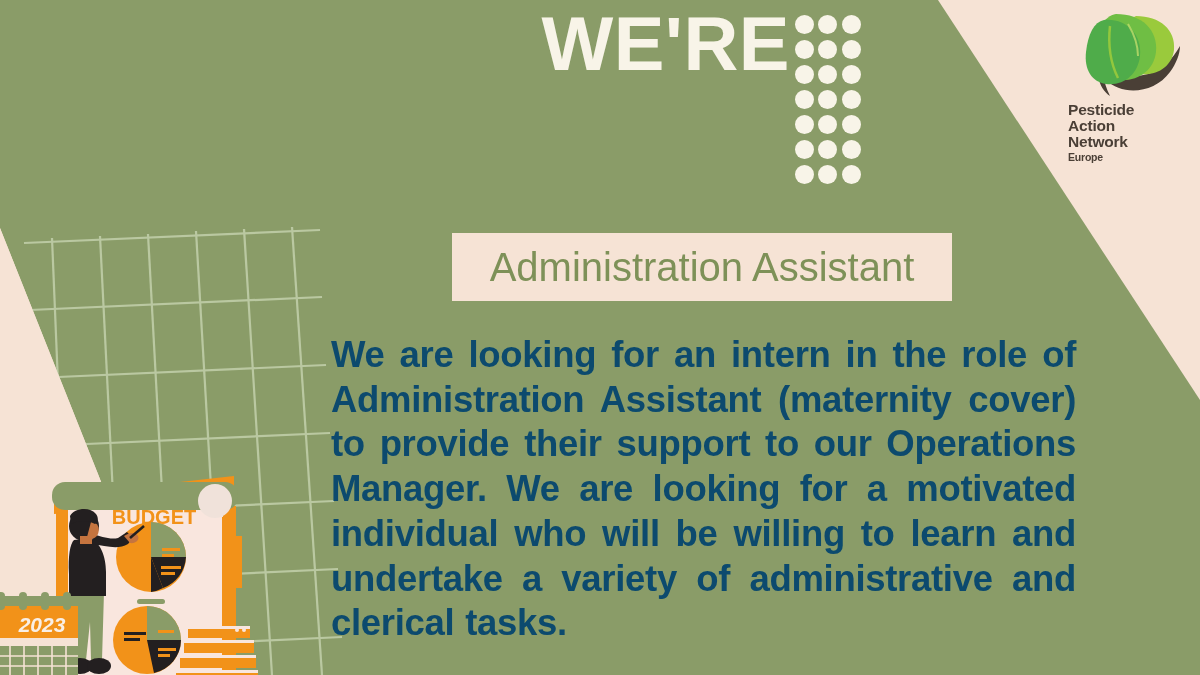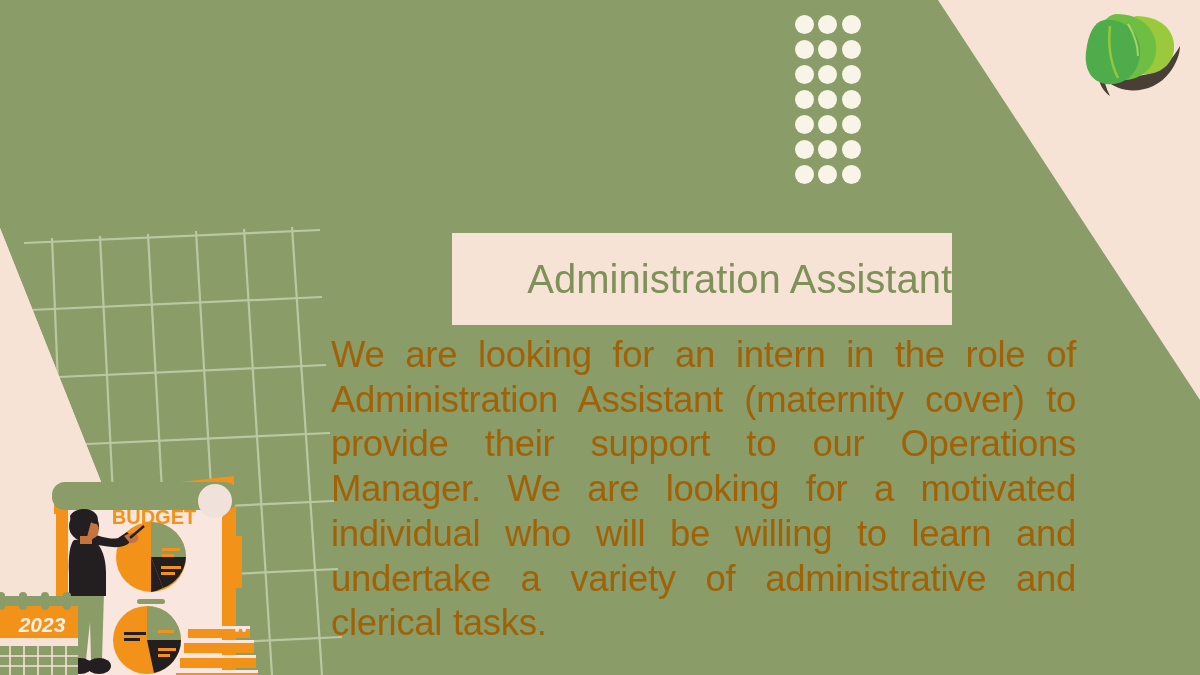--- a/index.html
+++ b/index.html
@@ -50,38 +50,38 @@
   .logo-mark { position:absolute; left:14px; top:0px; width:108px; height:92px; }
   .logo-text {
     position:absolute; left:6px; top:92px; width:120px;
     color:#4A3F36; font-weight:700; line-height:1.02;
     font-size:15.5px; letter-spacing:-0.2px;
   }
   .logo-text .eu { display:block; font-size:10.5px; margin-top:3px; font-weight:700;}
 
   
   .subtitle-band {
-    position:absolute; left:452px; top:233px; width:500px; height:92px;
+    position:absolute; left:452px; top:233px; width:500px; height:68px;
     background:#F6E3D5; z-index:6;
-    display:flex; align-items:center; justify-content:flex-end;
+    display:flex; align-items:center; justify-content:center;
   }
   .subtitle-band span {
     color:#7E9158; font-size:40px; font-weight:400; letter-spacing:0px;
     white-space:nowrap;
   }
 
   
   .body-text {
     position:absolute; left:331px; top:333px; width:745px; z-index:6;
-    color:#a16207;
+    color:#0c4a6e;
     font-size:36.5px;
     line-height:1.225;
     text-align:justify;
     text-align-last:left;
-    font-weight:400;
+    font-weight:700;
     letter-spacing:-0.3px;
     word-spacing:1px;
   }
 
   
   .illus { position:absolute; left:-6px; top:444px; width:270px; height:235px; z-index:5; }
 </style>
 </head>
 <body>
 
@@ -110,20 +110,21 @@
       <line x1="56" y1="582" x2="338" y2="569"></line>
       <line x1="64" y1="650" x2="342" y2="637"></line>
     </g>
 
     <polygon points="0,228 178,675 0,675" fill="#F6E3D5"></polygon>
 
     <polygon points="0,640 240,640 255,675 0,675" fill="#F6E3D5" opacity="0"></polygon>
   </svg>
 
   <div class="headline">
+    <span class="l1">WE'RE</span>
   </div>
 
   <div class="dotgrid">
     <i></i>
       <i></i>
       <i></i>
     <i></i>
       <i></i>
       <i></i>
     <i></i>
@@ -151,20 +152,26 @@
 
       <path d="M60 6 C84 6, 100 20, 98 40 C96 56, 82 66, 64 64 C50 62, 42 52, 44 38 C46 22, 50 10, 60 6 Z" fill="#9ACA3C"></path>
 
       <path d="M40 4 C66 4, 82 20, 80 42 C78 60, 62 72, 42 70 C26 68, 16 56, 18 38 C20 20, 28 6, 40 4 Z" fill="#6FBE44"></path>
 
       <path d="M28 10 C50 8, 66 24, 64 46 C62 64, 48 76, 30 74 C16 72, 8 60, 10 42 C12 24, 18 12, 28 10 Z" fill="#4FAC4A"></path>
 
       <path d="M34 16 C32 34, 34 52, 42 68" stroke="#9ACA3C" stroke-width="2.5" fill="none" opacity="0.9"></path>
       <path d="M52 14 C58 24, 62 34, 62 46" stroke="#BEDC6A" stroke-width="2" fill="none" opacity="0.8"></path>
     </svg>
+    <div class="logo-text">
+      <span>Pesticide</span><br>
+      <span>Action</span><br>
+      <span>Network</span>
+      <span class="eu">Europe</span>
+    </div>
   </div>
 
   <div class="subtitle-band">
     <span>Administration Assistant</span>
   </div>
 
   <p class="body-text">We are looking for an intern in the role of Administration Assistant (maternity cover) to provide their support to our Operations Manager. We are looking for a motivated individual who will be willing to learn and undertake a variety of administrative and clerical tasks.</p>
 
   <svg class="illus" viewBox="0 0 270 235">
 

